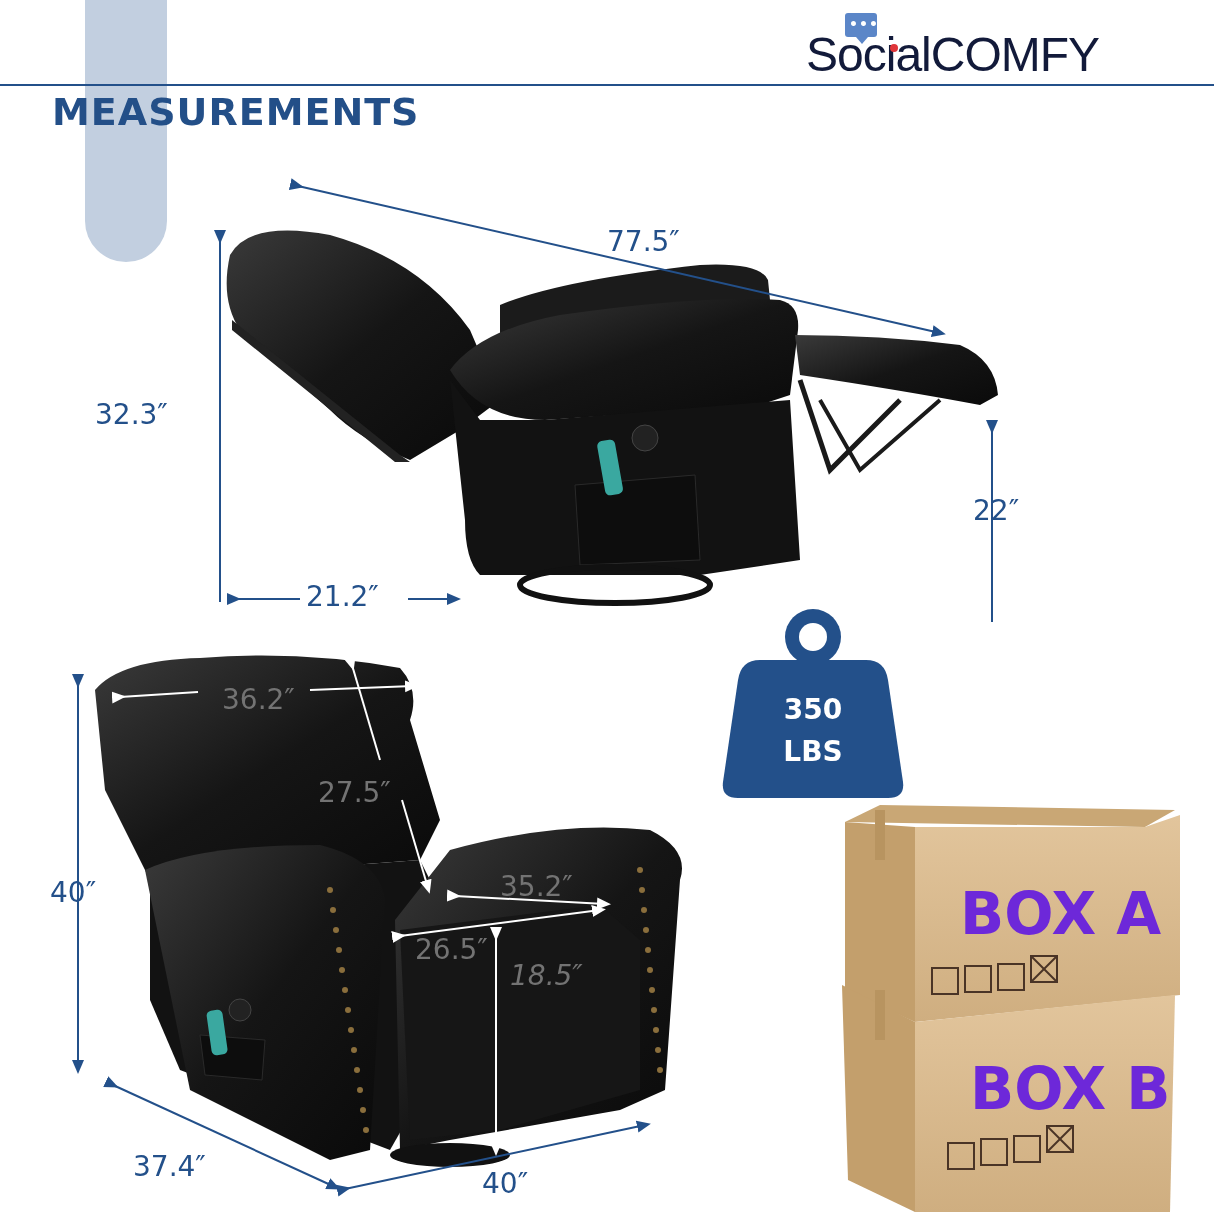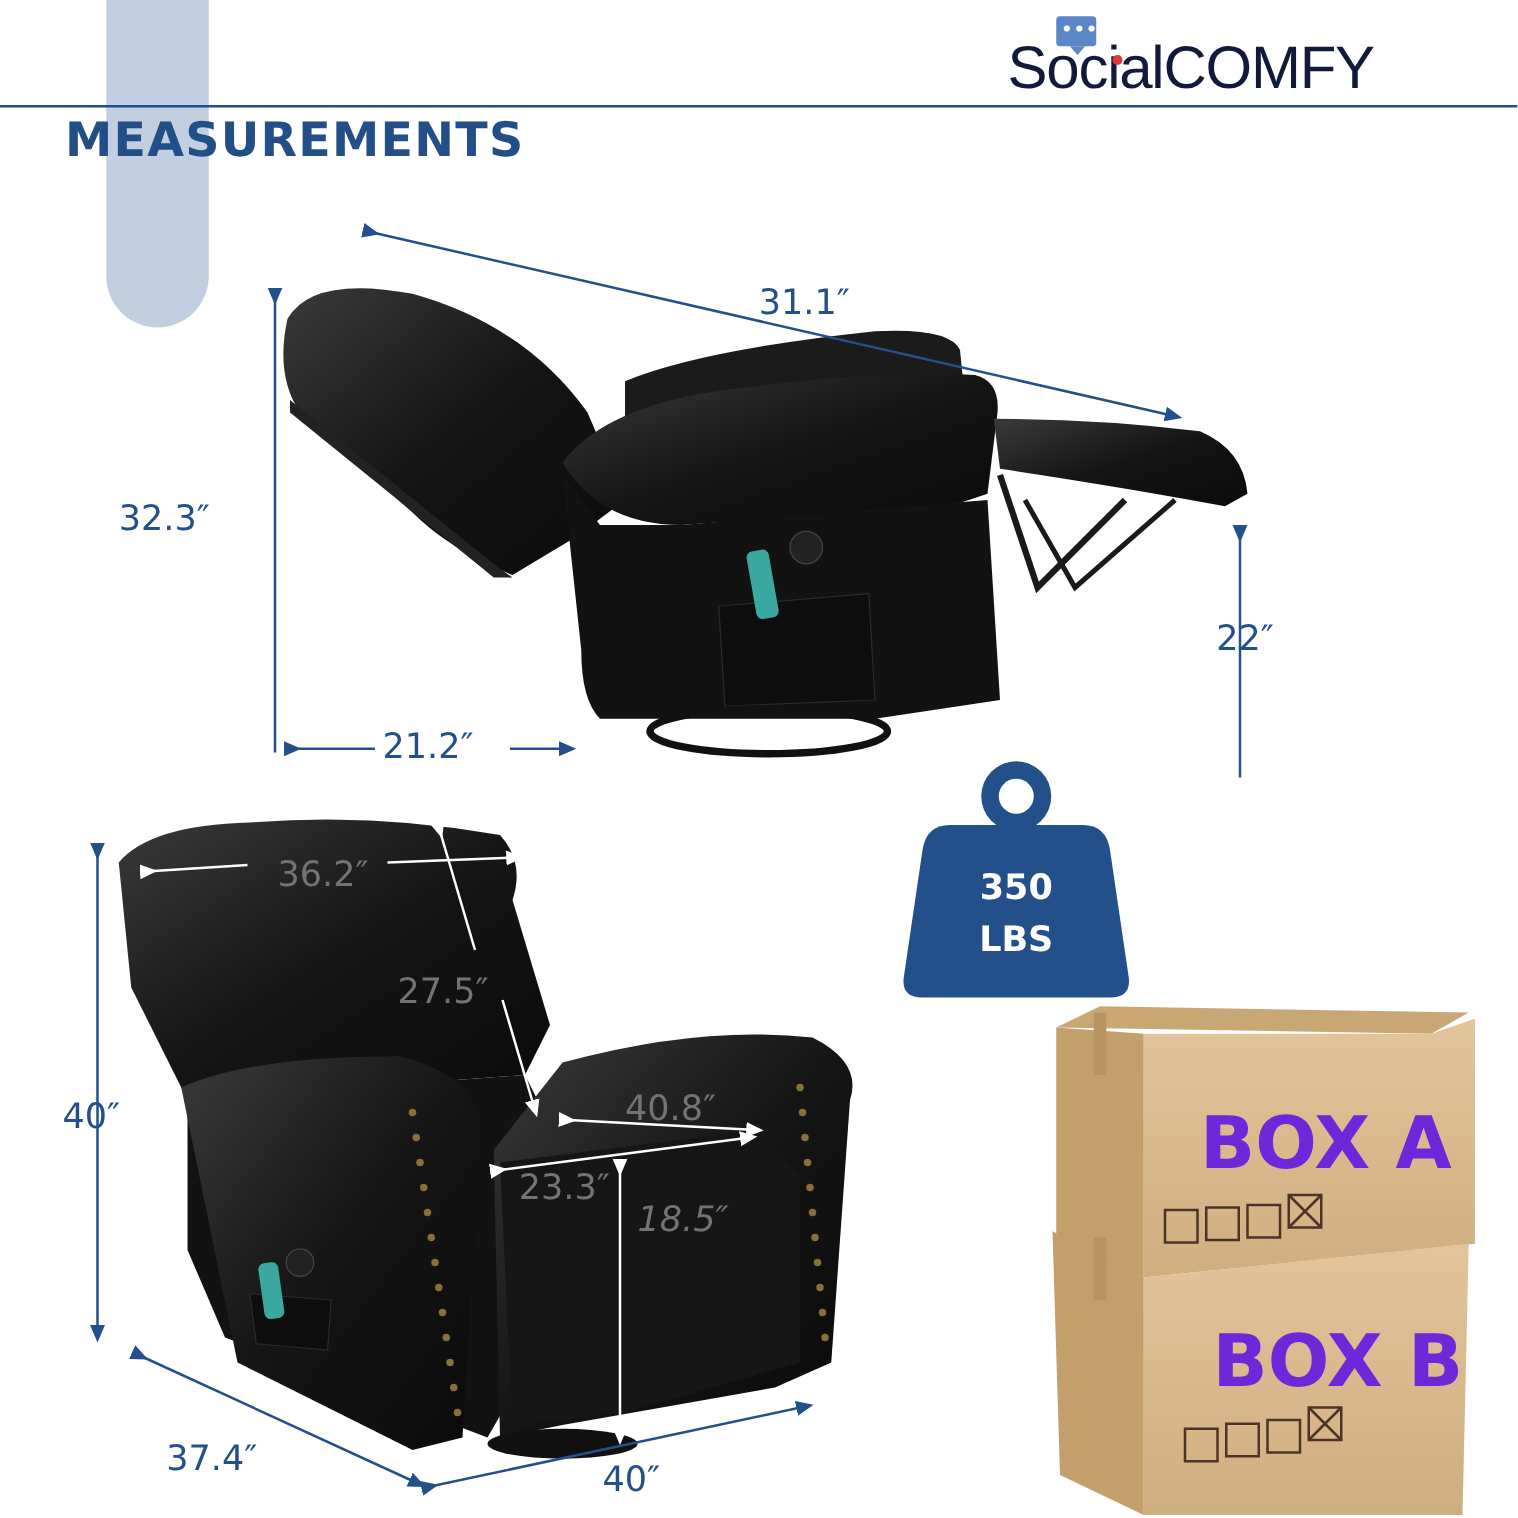--- a/index.html
+++ b/index.html
@@ -158,29 +158,29 @@
       <rect x="948" y="1143" width="26" height="26"></rect>
         <rect x="981" y="1139" width="26" height="26"></rect>
         <rect x="1014" y="1136" width="26" height="26"></rect>
         <rect x="1047" y="1126" width="26" height="26"></rect>
       <line x1="1047" y1="1126" x2="1073" y2="1152"></line>
         <line x1="1073" y1="1126" x2="1047" y2="1152"></line>
     </g>
   </g>
 </svg>
 
-<div class="abs dim" style="left:607px;top:225px;">31.1″</div>
+<div class="abs dim" style="left:607px;top:225px;">77.5″</div>
 <div class="abs dim" style="left:95px;top:398px;">32.3″</div>
 <div class="abs dim" style="left:306px;top:580px;text-align:right;">21.2″</div>
 <div class="abs dim" style="left:973px;top:494px;">22″</div>
 
 <div class="abs dimw" style="left:222px;top:683px;">36.2″</div>
 <div class="abs dimw" style="left:318px;top:776px;">27.5″</div>
-<div class="abs dimw" style="left:500px;top:870px;">40.8″</div>
-<div class="abs dimw" style="left:415px;top:933px;">23.3″</div>
+<div class="abs dimw" style="left:500px;top:870px;">35.2″</div>
+<div class="abs dimw" style="left:415px;top:933px;">26.5″</div>
 <div class="abs dimw" style="left:510px;top:959px;font-style:italic;">18.5″</div>
 <div class="abs dim" style="left:50px;top:876px;">40″</div>
 <div class="abs dim" style="left:133px;top:1150px;">37.4″</div>
 <div class="abs dim" style="left:482px;top:1167px;">40″</div>
 
 <div class="abs weight-txt" style="left:723px;top:690px;">350</div>
 <div class="abs weight-txt" style="left:723px;top:732px;">LBS</div>
 
 <div class="abs boxlabel" style="left:960px;top:880px;">BOX A</div>
 <div class="abs boxlabel" style="left:970px;top:1055px;">BOX B</div>

